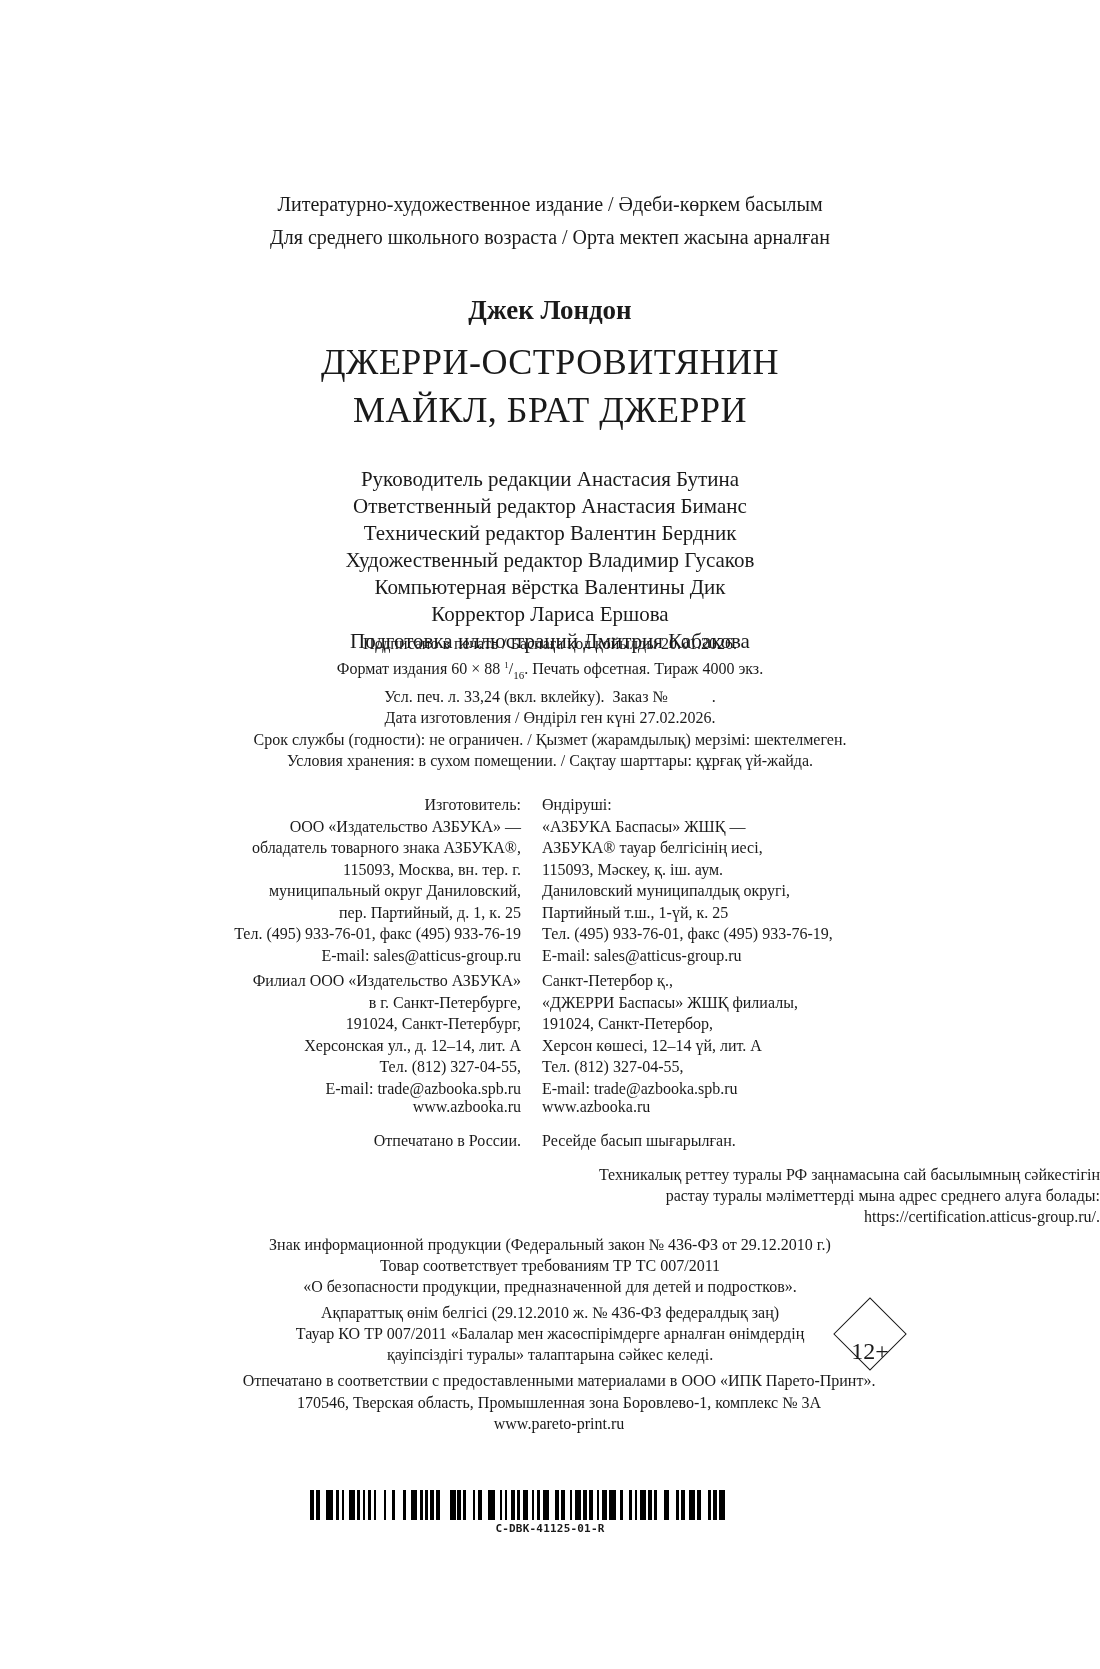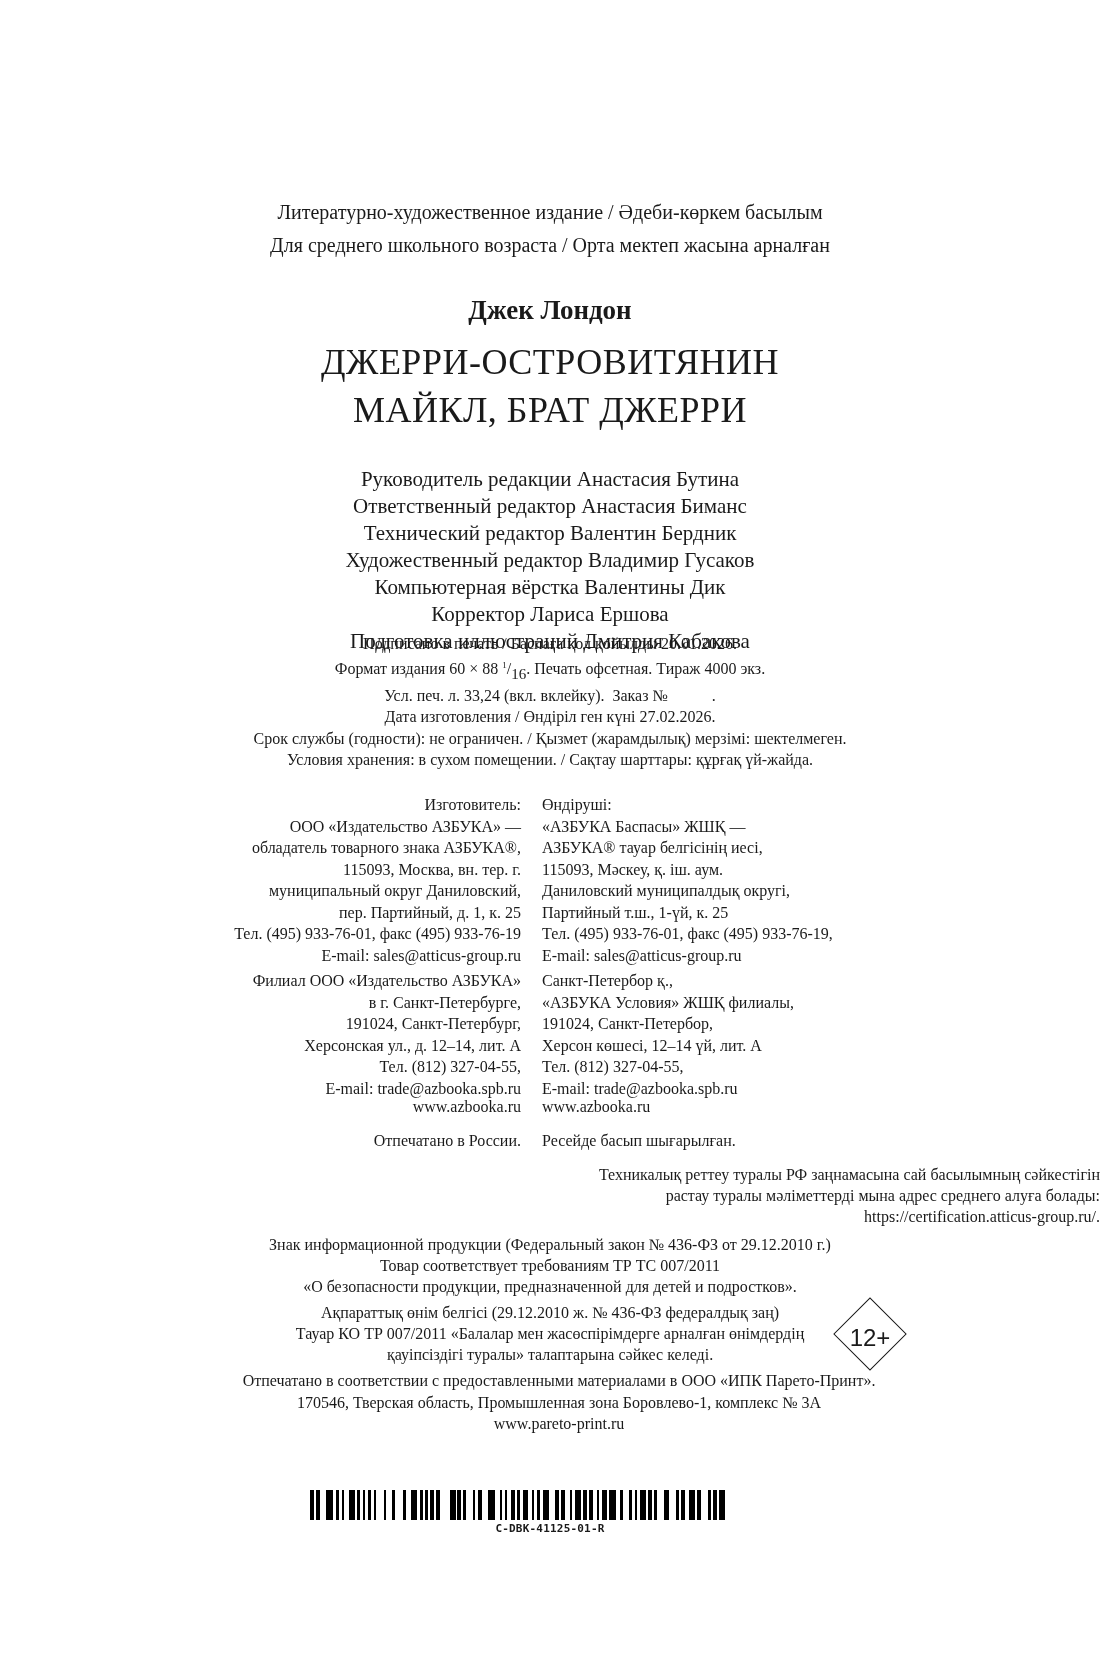--- a/index.html
+++ b/index.html
@@ -3,46 +3,46 @@
 <meta charset="utf-8">
 <style>
   html, body { margin: 0; padding: 0; background: #ffffff; }
   body {
     width: 1100px; height: 1669px; position: relative; overflow: hidden;
     font-family: "Liberation Serif", "DejaVu Serif", serif; color: #1a1a1a;
   }
   .page { position: absolute; left: 0; top: 0; width: 1100px; height: 1669px; }
   .line { display: block; white-space: nowrap; }
 
-  .genre { position: absolute; left: 0; width: 1100px; top: 196px; font-size: 20px; line-height: 33px; text-align: center; }
+  .genre { position: absolute; left: 0; width: 1100px; top: 188px; font-size: 20px; line-height: 33px; text-align: center; }
   .author { position: absolute; left: 0; width: 1100px; top: 292px; font-size: 27px; font-weight: bold; line-height: 36px; text-align: center; }
   .titles { position: absolute; left: 0; width: 1100px; top: 338px; font-size: 36px; line-height: 48px; text-align: center; letter-spacing: 0.5px; }
   .credits { position: absolute; left: 0; width: 1100px; top: 466px; font-size: 21px; line-height: 27px; text-align: center; }
   .printinfo { position: absolute; left: 0; width: 1100px; top: 680px; font-size: 16px; line-height: 21.5px; text-align: center; }
   .frac sup { font-size: 9px; }
-  .frac sub { font-size: 15px; }
+  .frac sub { font-size: 11px; }
 
   .cols { position: absolute; left: 0; width: 1100px; font-size: 16px; line-height: 21.5px; }
   .col-left { position: absolute; right: 579px; text-align: right; }
   .col-right { position: absolute; left: 542px; text-align: left; }
 
   .block-tech { position: absolute; left: 0; width: 1100px; top: 1200px; font-size: 16px; line-height: 21px; text-align: right; }
   .block-ru-law { position: absolute; left: 0; width: 1100px; top: 1275px; font-size: 16px; line-height: 21px; text-align: center; }
   .block-kz-law { position: absolute; left: 0; width: 1100px; top: 1348px; font-size: 16px; line-height: 21px; text-align: center; }
   .block-printer { position: absolute; left: 0; width: 1100px; top: 1420px; font-size: 16px; line-height: 21.5px; text-align: center; }
 
   .age-badge { position: absolute; left: 832px; top: 1296px; width: 76px; height: 76px; }
   .age-badge .diamond {
     position: absolute; left: 12px; top: 12px; width: 52px; height: 52px;
     border: 1.4px solid #1a1a1a; transform: rotate(45deg); box-sizing: border-box;
   }
   .age-badge .age-text {
-    position: absolute; left: 0; top: 4px; width: 76px; height: 76px;
+    position: absolute; left: 0; top: 17px; width: 76px; height: 76px;
     display: flex; align-items: center; justify-content: center;
-    font-size: 24px; font-family: Liberation Sans, sans-serif;
+    font-size: 24px; font-family: Liberation Serif, serif;
   }
 
   .barcode { position: absolute; left: 310px; top: 1490px; width: 420px; height: 30px; display: flex; }
   .barcode span { display: block; height: 100%; background: #000; }
   .barcode-code { position: absolute; left: 0; width: 1100px; top: 1522px; text-align: center; font-family: "DejaVu Sans Mono", monospace; font-weight: bold; font-size: 11px; letter-spacing: 0.2px; }
 </style>
 </head>
 <body>
 
 <div class="page">
@@ -105,21 +105,21 @@
     <div class="col-left">
       <span class="line">Филиал ООО «Издательство АЗБУКА»</span>
       <span class="line">в г. Санкт-Петербурге,</span>
       <span class="line">191024, Санкт-Петербург,</span>
       <span class="line">Херсонская ул., д. 12–14, лит. А</span>
       <span class="line">Тел. (812) 327-04-55,</span>
       <span class="line">E-mail: trade@azbooka.spb.ru</span>
     </div>
     <div class="col-right">
       <span class="line">Санкт-Петербор қ.,</span>
-      <span class="line">«АЗБУКА Условия» ЖШҚ филиалы,</span>
+      <span class="line">«ДЖЕРРИ Баспасы» ЖШҚ филиалы,</span>
       <span class="line">191024, Санкт-Петербор,</span>
       <span class="line">Херсон көшесі, 12–14 үй, лит. А</span>
       <span class="line">Тел. (812) 327-04-55,</span>
       <span class="line">E-mail: trade@azbooka.spb.ru</span>
     </div>
   </div>
 
   <div class="cols" style="top:1096px;">
     <div class="col-left">
         <span class="line">www.azbooka.ru</span>

